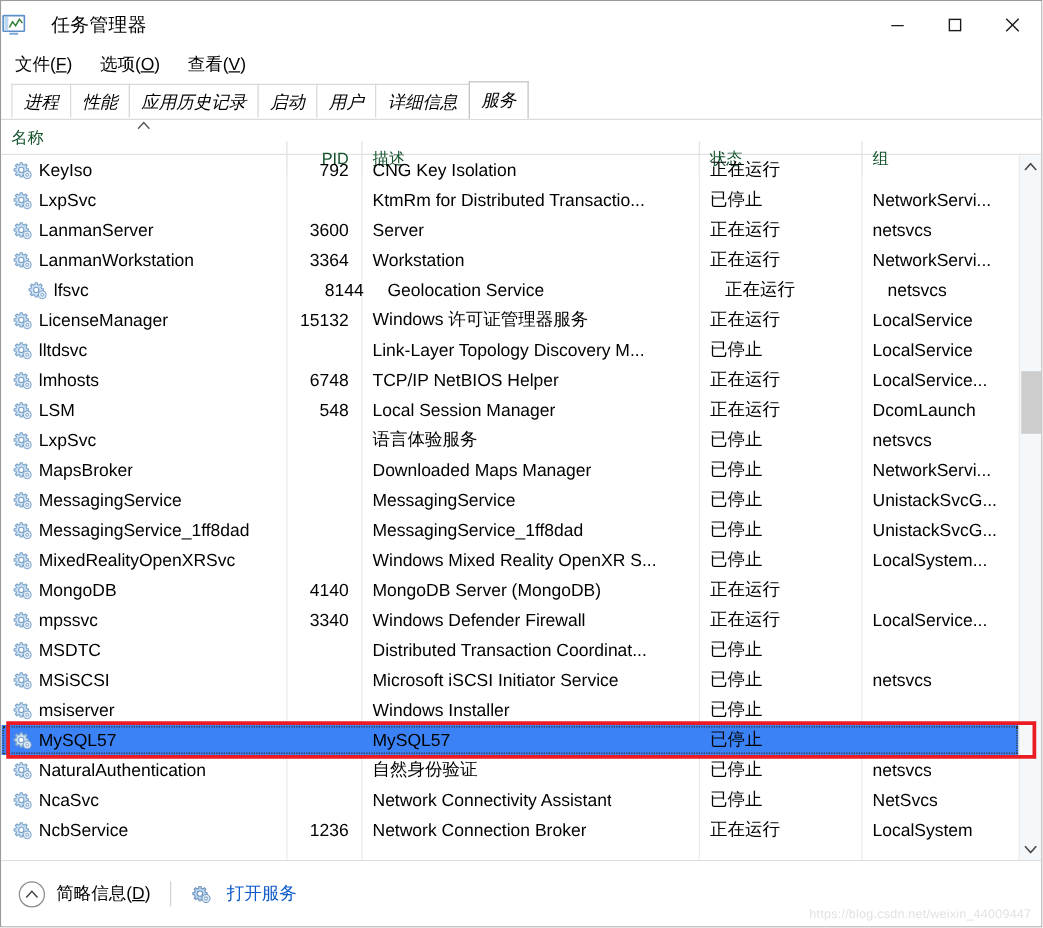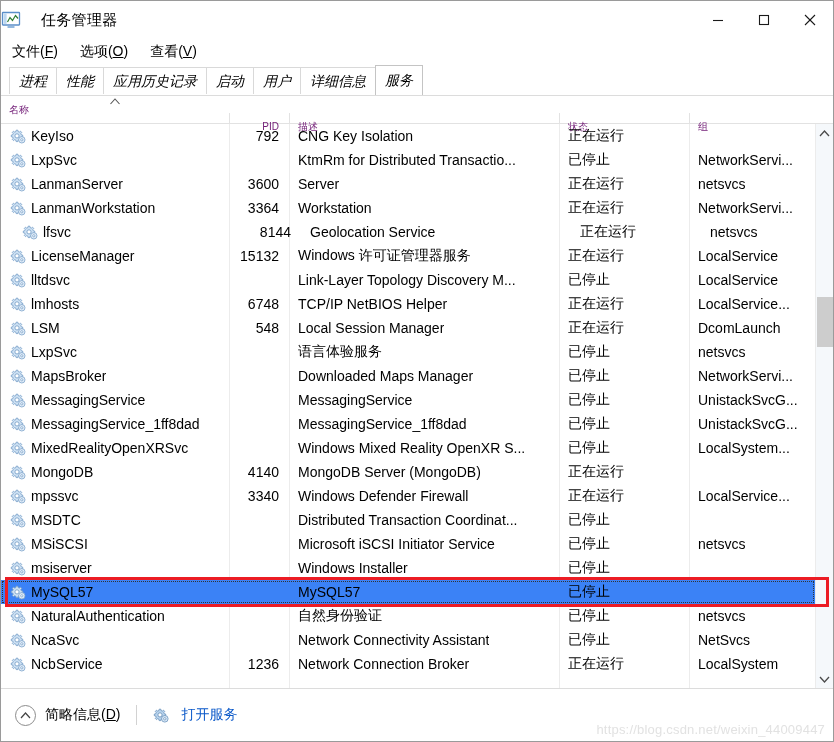--- a/index.html
+++ b/index.html
@@ -121,22 +121,22 @@
     overflow: hidden;
     background: #ffffff;
   }
 
   #colheader {
     height: 28px;
     display: flex;
     background: #ffffff;
     border-bottom: 1px solid #e2e2e2;
     position: relative;
-    font-size: 10px;
-    color: #701a75;
+    font-size: 13px;
+    color: #14532d;
   }
   .col {
     position: relative;
     display: flex;
     align-items: center;
     padding-left: 8px;
     height: 100%;
     overflow: hidden;
     white-space: nowrap;
   }
@@ -257,21 +257,21 @@
     margin: 0 6px;
   }
   #open-services {
     display: flex; align-items: center; gap: 7px;
     color: #0b59c9;
   }
   #watermark {
     position: absolute;
     right: 8px;
     bottom: 4px;
-    font-size: 13px;
+    font-size: 10px;
     color: #e2e2e2;
     letter-spacing: .2px;
     white-space: nowrap;
   }
 </style>
 </head>
 <body>
 
 <div id="window">
 

